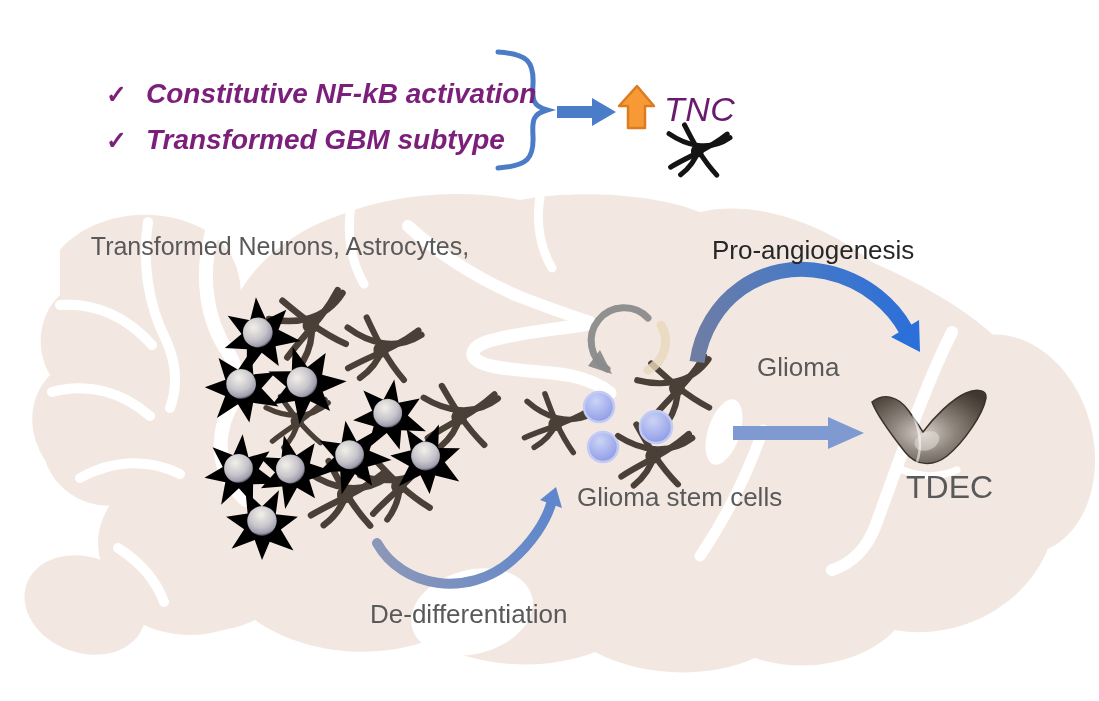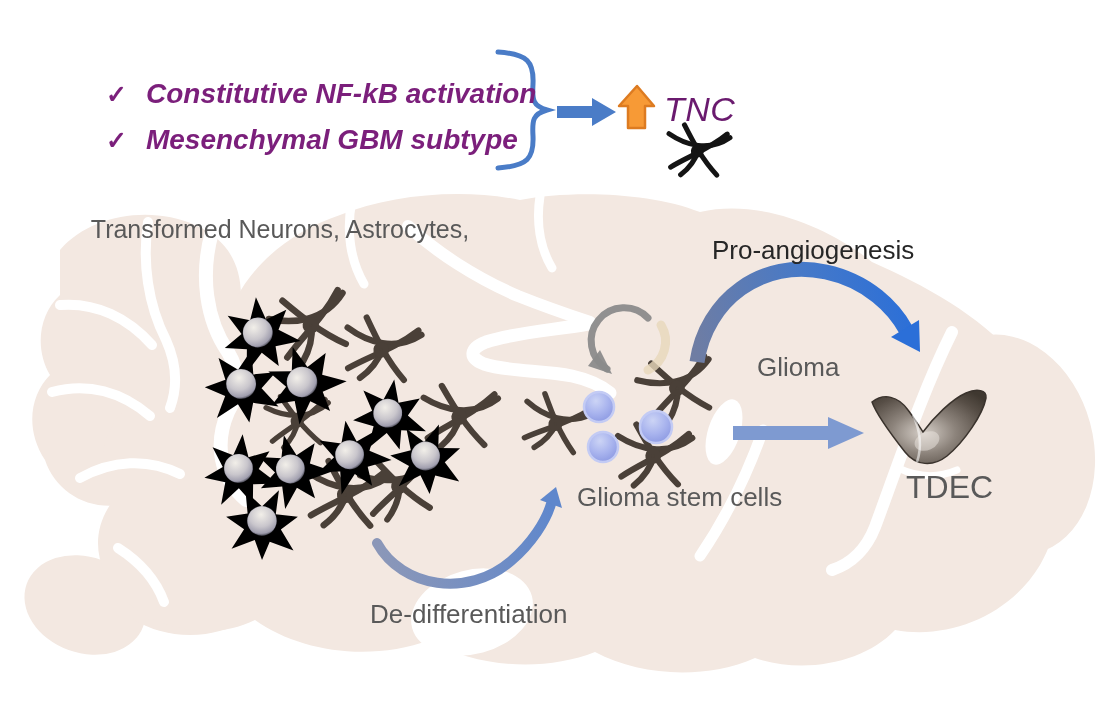--- a/index.html
+++ b/index.html
@@ -225,26 +225,26 @@
     <path d="M 913 415 C 920 430 922 447 917 462" stroke="rgba(255,255,255,0.55)" stroke-width="2.5" fill="none"></path>
   </g>
 </svg>
 
 <div class="check-row" style="left:106px;top:78px">
   <span class="check-glyph">✓</span>
   <span>Constitutive NF-kB activation</span>
 </div>
 <div class="check-row" style="left:106px;top:124px">
   <span class="check-glyph">✓</span>
-  <span>Mesenchymal GBM subtype</span>
+  <span>Transformed GBM subtype</span>
 </div>
 
 <div class="tnc-label" style="left:664px;top:90px">TNC</div>
 
-<div class="lbl cluster" style="left:60px;top:215px">
+<div class="lbl cluster" style="left:60px;top:232px">
   <div>Transformed Neurons, Astrocytes,</div>
 </div>
 
 
 <div class="lbl dark" style="left:712px;top:236px;font-size:26px">Pro-angiogenesis</div>
 
 <div class="lbl" style="left:757px;top:353px;font-size:26px">Glioma</div>
 
 <div class="lbl" style="left:370px;top:600px;font-size:26px">De-differentiation</div>
 

